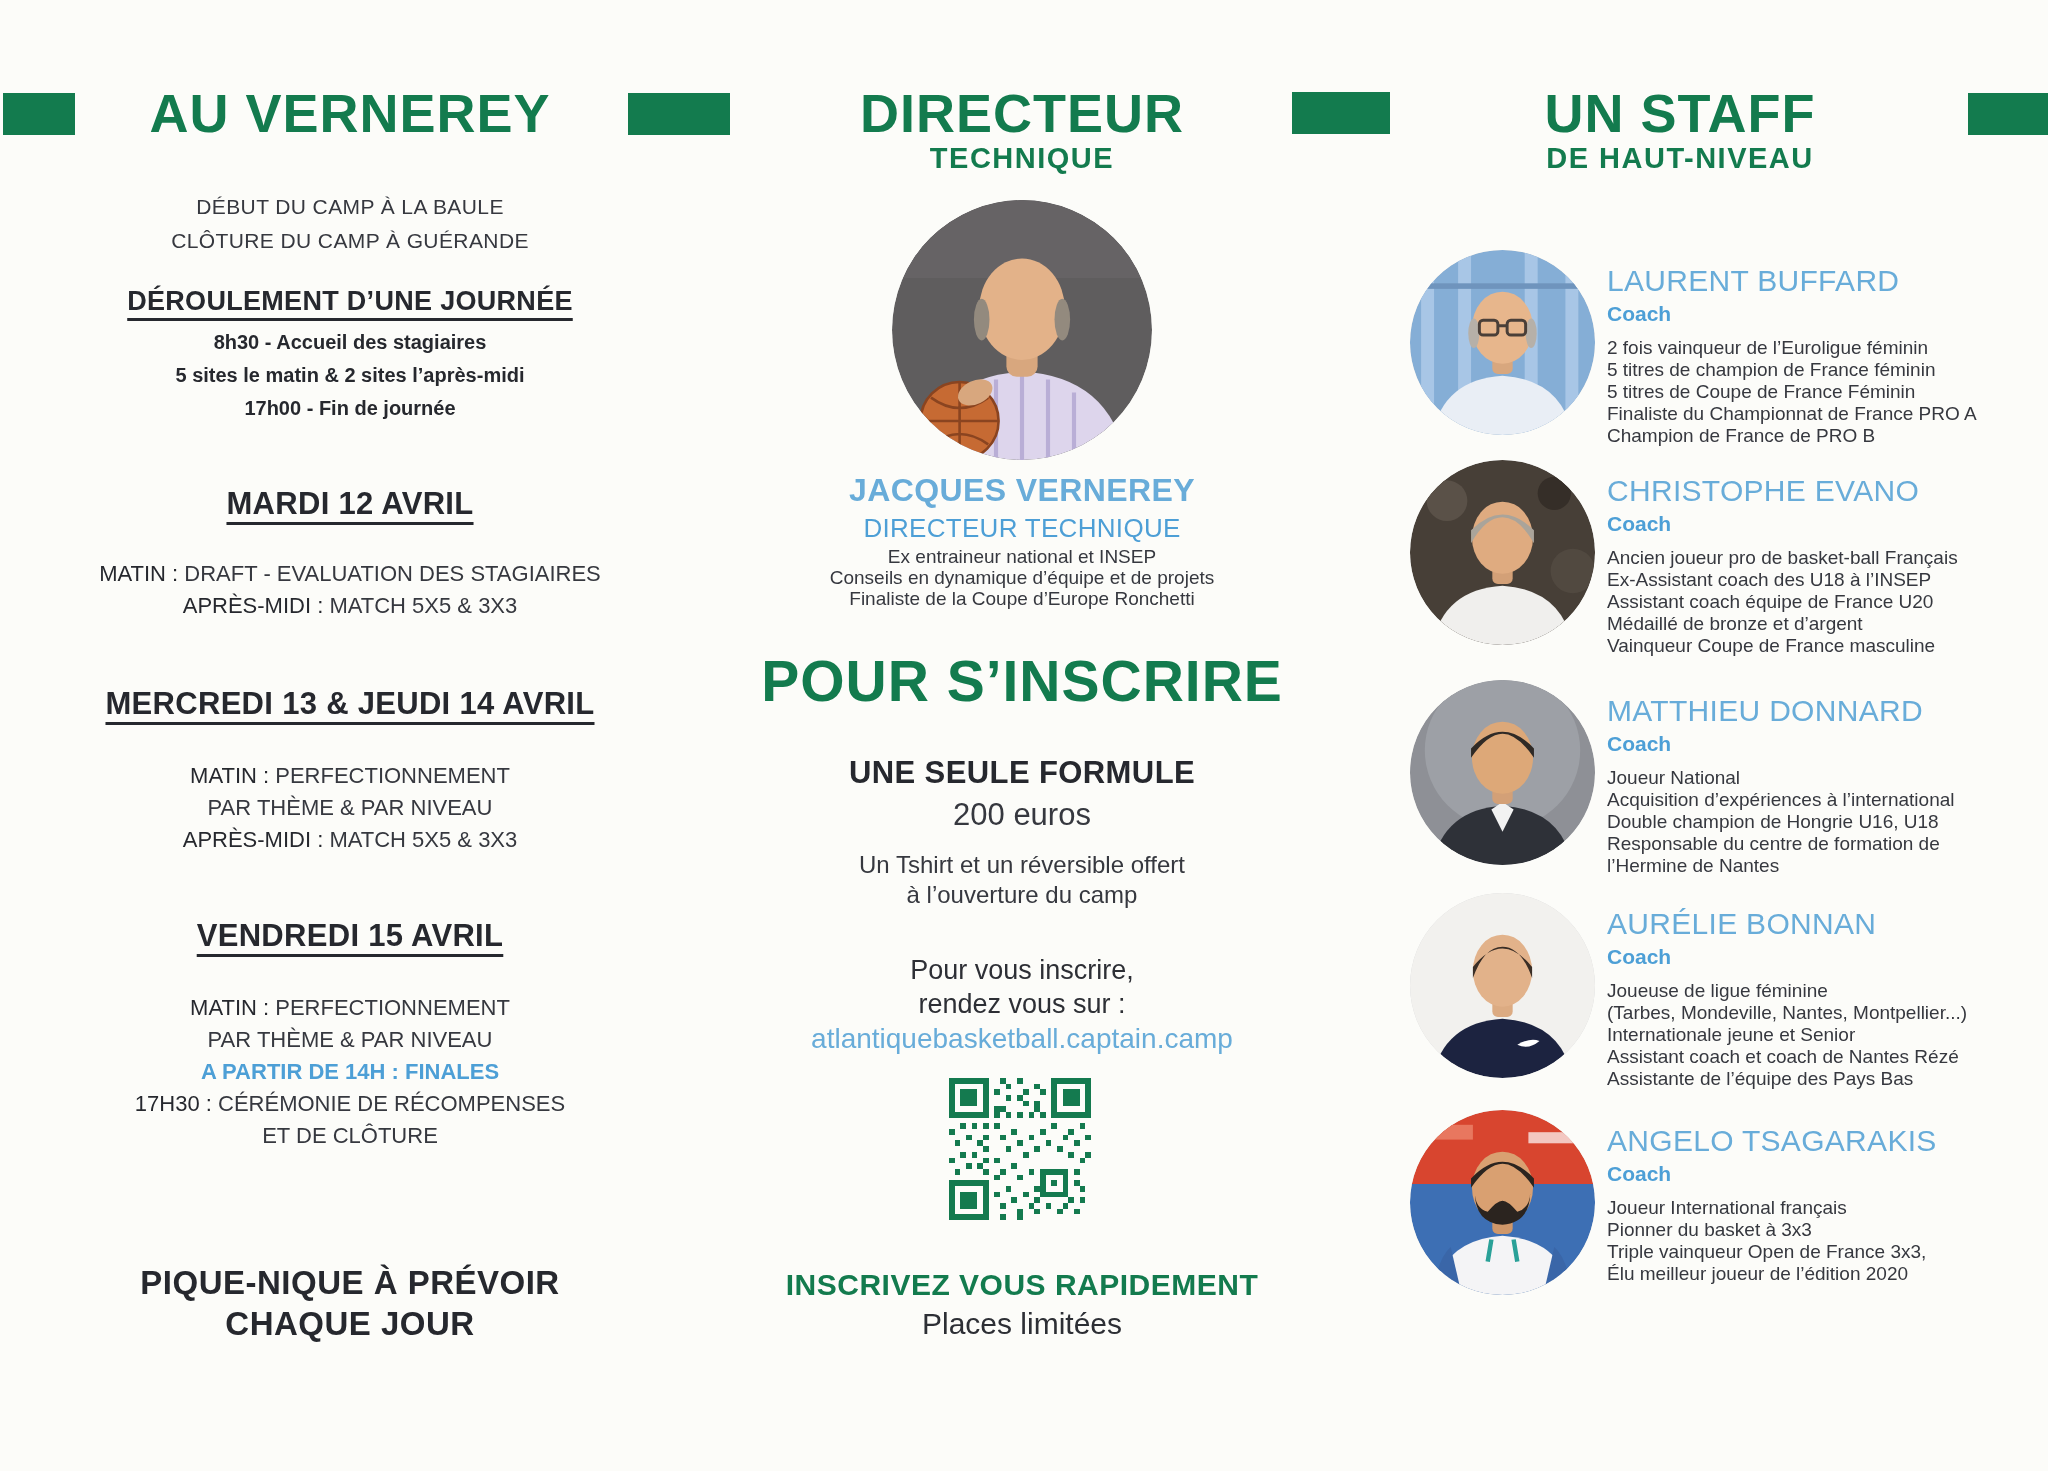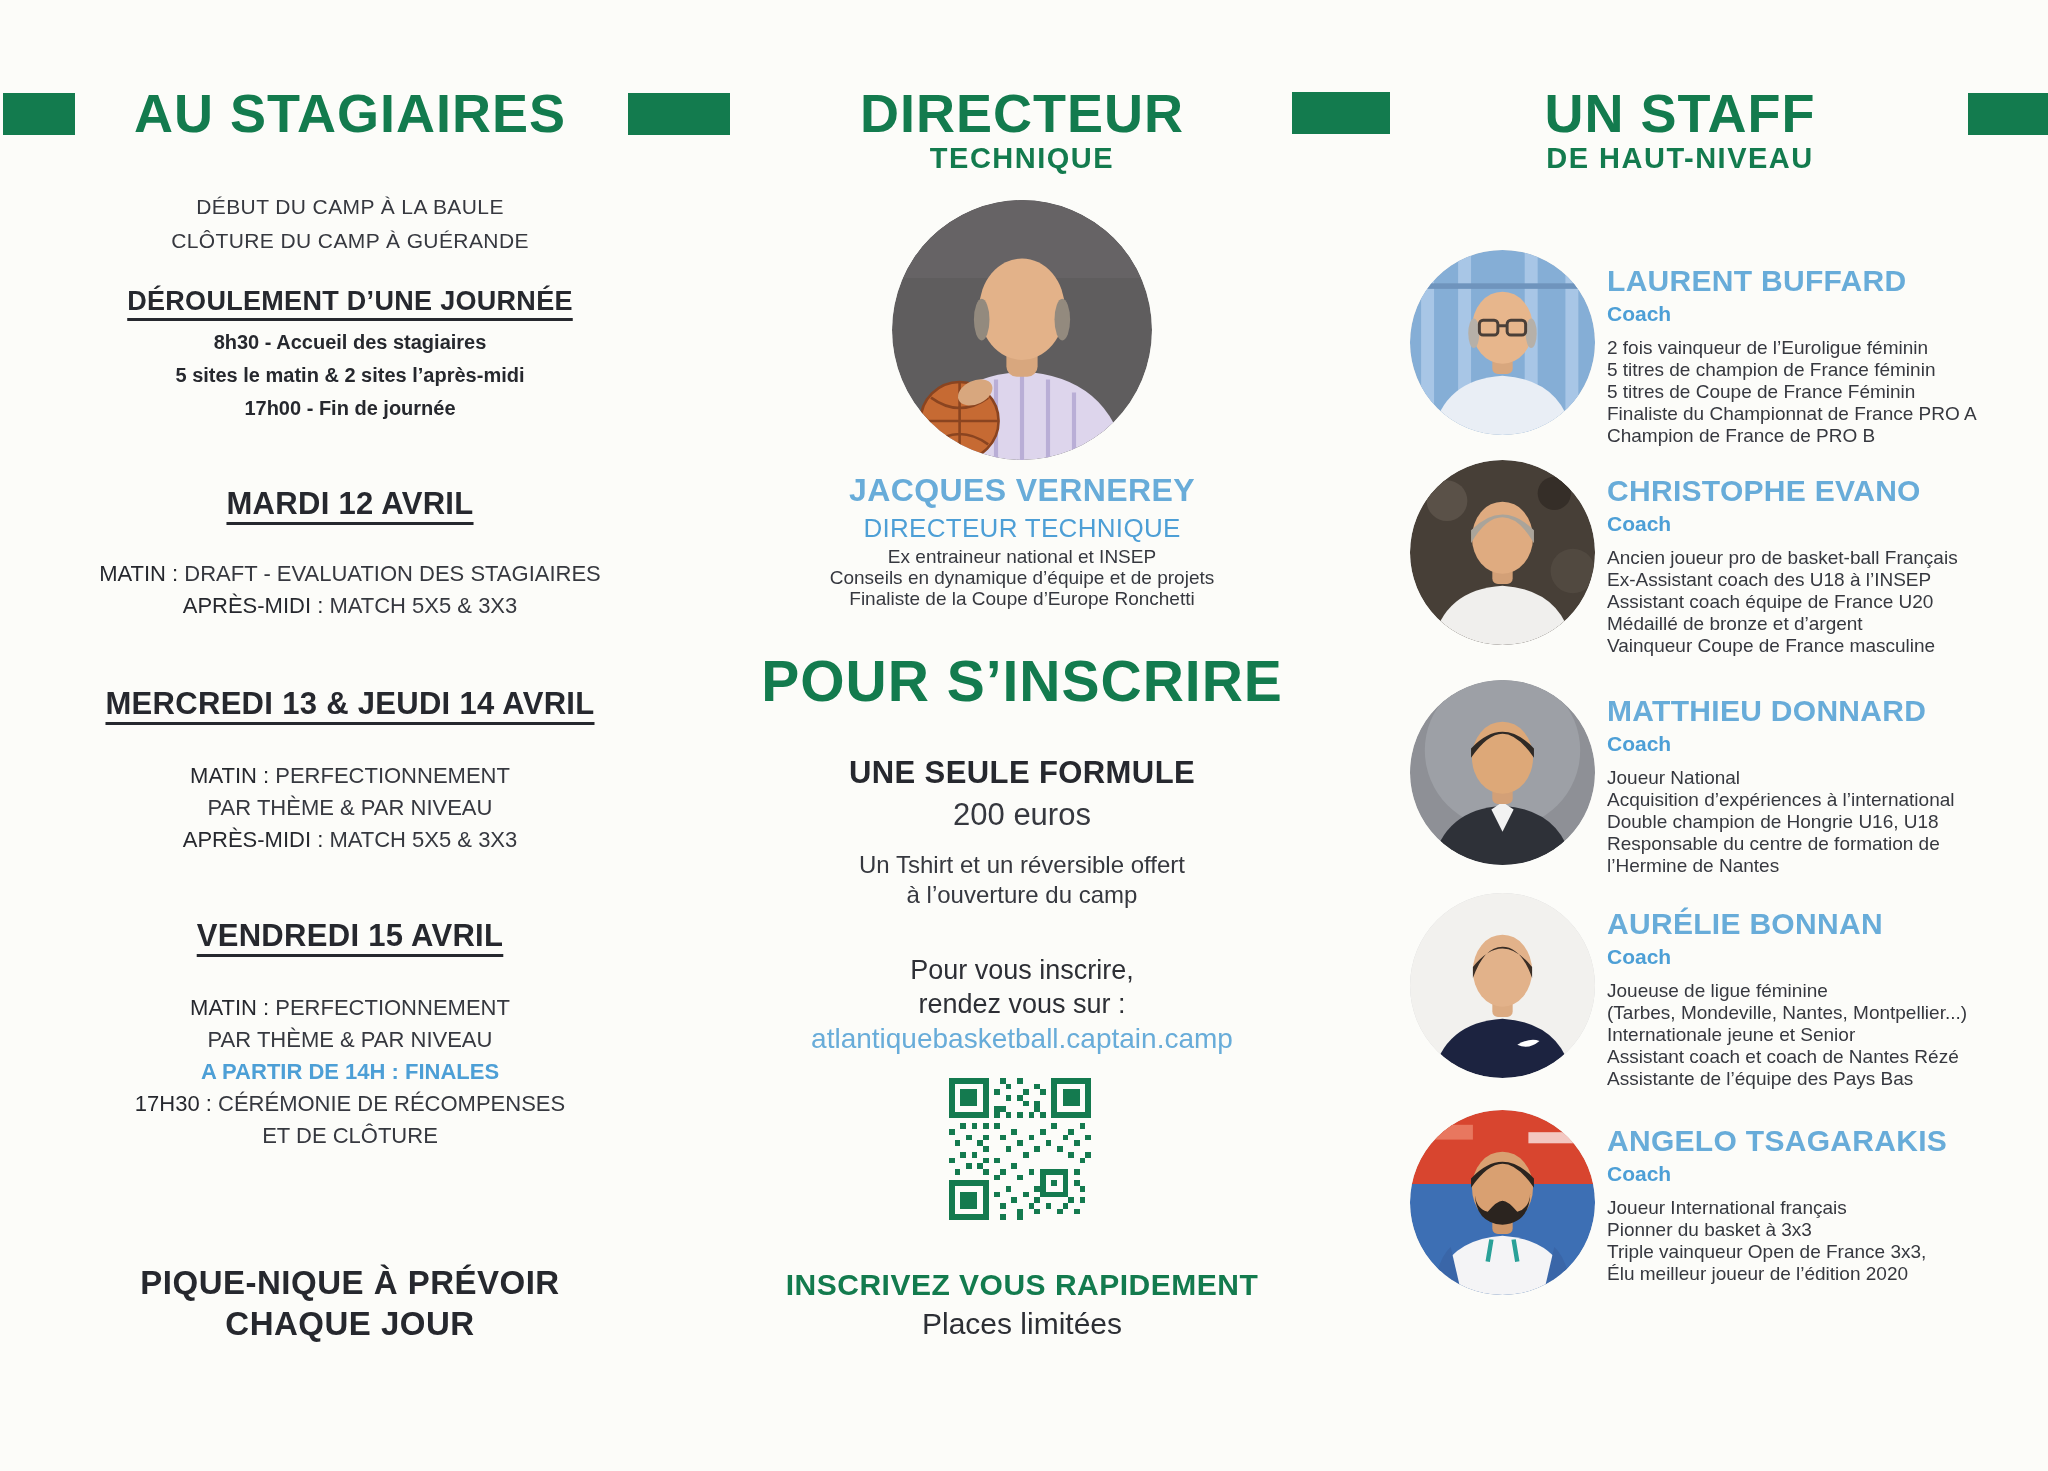--- a/index.html
+++ b/index.html
@@ -36,36 +36,36 @@
   .d-role{font-size:26px;font-weight:400;color:var(--blue);margin-top:4px;letter-spacing:.3px}
   .d-bio{font-size:19px;color:var(--body);line-height:21px;margin-top:2px}
   .ins-title{font-size:57px;font-weight:800;color:var(--green);letter-spacing:1px}
   .formule1{font-size:31px;font-weight:800;color:var(--dark);letter-spacing:.4px}
   .formule2{font-size:31px;color:var(--body);margin-top:6px}
   .tshirt{font-size:24px;color:var(--body);line-height:30px}
   .cta{font-size:27px;color:#2d2f35;line-height:34px}
   .url{font-size:28px;color:var(--lblue);margin-top:3px}
   .urgency{font-size:30px;font-weight:700;color:var(--green);letter-spacing:.5px}
   .places{font-size:30px;color:#2d2f35;margin-top:5px}
-  .coach-name{font-size:30px;font-weight:700;color:var(--lblue);letter-spacing:.3px}
+  .coach-name{font-size:30px;font-weight:400;color:var(--lblue);letter-spacing:.3px}
   .coach-role{font-size:21px;font-weight:700;color:var(--blue);margin-top:4px}
   .coach-bio{font-size:19px;color:var(--body);line-height:22px;margin-top:11px}
   .pre{white-space:pre-line}
 </style>
 </head>
 <body>
 
 <div class="page">
 
   <div class="bar" style="left:3px;top:93px;width:72px"></div>
   <div class="bar" style="left:628px;top:93px;width:102px"></div>
   <div class="bar" style="left:1292px;top:92px;width:98px"></div>
   <div class="bar" style="left:1968px;top:93px;width:80px"></div>
 
-  <div class="abs ctr big-title" style="left:55px;top:84px;width:590px">AU STAGIAIRES</div>
+  <div class="abs ctr big-title" style="left:55px;top:84px;width:590px">AU VERNEREY</div>
 
   <div class="abs ctr intro" style="left:55px;top:190px;width:590px">
     <div>DÉBUT DU CAMP À LA BAULE</div>
     <div>CLÔTURE DU CAMP À GUÉRANDE</div>
   </div>
 
   <div class="abs ctr h-ul deroulement-h" style="left:55px;top:286px;width:590px">DÉROULEMENT D’UNE JOURNÉE</div>
   <div class="abs ctr sched" style="left:55px;top:326px;width:590px">
     <div>8h30 - Accueil des stagiaires</div>
     <div>5 sites le matin &amp; 2 sites l’après-midi</div>

